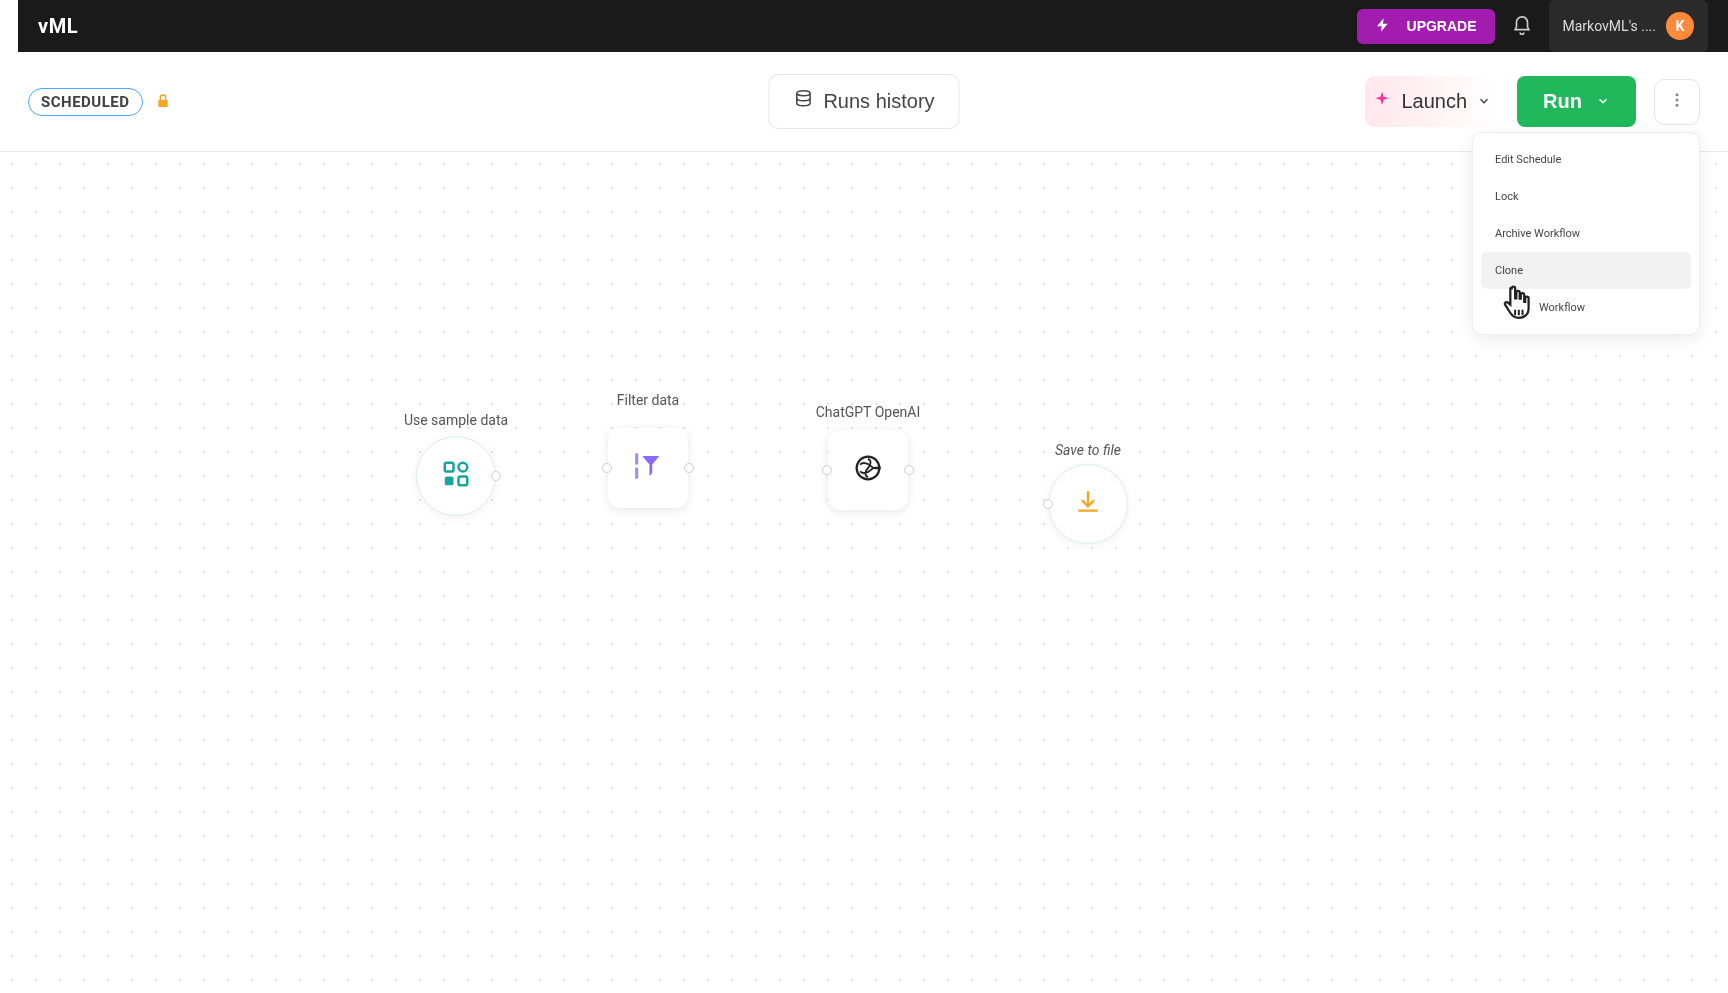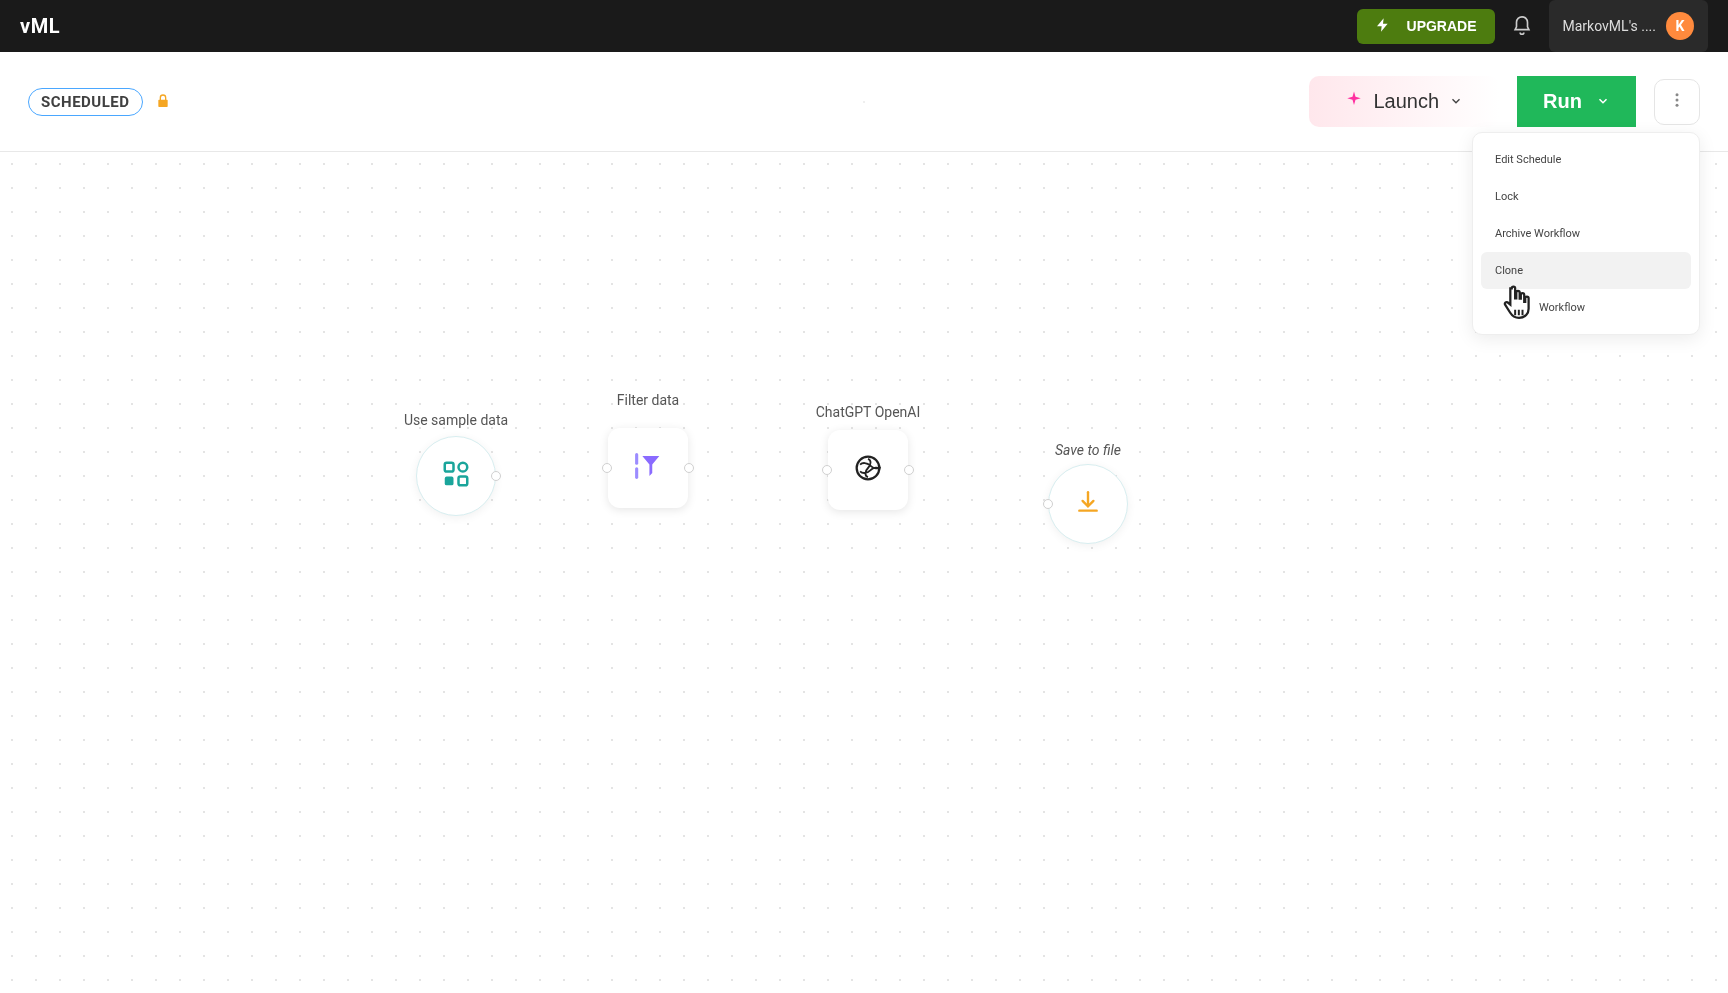--- a/index.html
+++ b/index.html
@@ -1,28 +1,28 @@
 <!DOCTYPE html>
 <html><head>
 <meta charset="utf-8">
 <style>
   * { box-sizing: border-box; margin: 0; padding: 0; }
   html, body { width: 1728px; height: 993px; font-family: -apple-system, BlinkMacSystemFont, "Segoe UI", Roboto, sans-serif; overflow: hidden; background: #fff; }
   body { position: relative; }
 
   
   .topbar {
-    position: absolute; top: 0; left: 0; right: 0; height: 52px;
+    position: absolute; top: 0; left: 18px; right: 0; height: 52px;
     background: #1a1a1a; display: flex; align-items: center; padding: 0 20px;
     color: #fff;
   }
   .logo { font-weight: 700; font-size: 20px; letter-spacing: 0.5px; }
   .topbar-right { margin-left: auto; display: flex; align-items: center; gap: 16px; }
   .upgrade-btn {
-    background: #4d7c0f; color: #fff; border: none; border-radius: 6px;
+    background: #a21caf; color: #fff; border: none; border-radius: 6px;
     padding: 8px 18px; font-weight: 700; font-size: 14px; display: flex; align-items: center; gap: 16px;
     cursor: pointer;
   }
   .bell-icon { color: #ccc; cursor: pointer; display:flex; align-items:center; }
   .workspace-label {
     background: #2a2a2a; border-radius: 6px; padding: 12px 14px; color: #ddd; font-size: 14px;
     display: flex; align-items: center; gap: 10px; cursor: pointer;
   }
   .avatar {
     width: 28px; height: 28px; border-radius: 50%; background: #ff8a3d; color: #fff;
@@ -56,28 +56,28 @@
   }
   .center-tabs .tab.active {
     background: #555; color: #fff;
   }
   .center-tabs .tab svg { width: 20px; height: 20px; }
 
   .toolbar-right {
     margin-left: auto; display: flex; align-items: center; gap: 18px;
   }
   .launch-btn {
-    display: flex; align-items: flex-end; gap: 10px; padding: 14px 36px;
+    display: flex; align-items: flex-end; gap: 10px; padding: 14px 8px;
     border: none; border-radius: 10px; font-size: 20px; color: #333; cursor: pointer;
     background: linear-gradient(90deg, #ffe7ec 0%, #fff 100%);
   }
   .sparkle { color: #ff2fa0; }
   .run-btn {
     display: flex; align-items: center; gap: 14px; padding: 14px 26px;
-    border: none; border-radius: 0; font-size: 20px; color: #fff; cursor: pointer;
+    border: none; border-radius: 8px; font-size: 20px; color: #fff; cursor: pointer;
     background: #20b85a; font-weight: 600;
   }
   .kebab-btn {
     width: 46px; height: 46px; border: 1px solid #e5e5e5; border-radius: 10px;
     background: #fff; display: flex; align-items: center; justify-content: center; cursor: pointer;
     color: #888;
   }
 
   
   .dropdown {
@@ -163,20 +163,30 @@
 
 <div class="toolbar">
   <span class="scheduled-pill">SCHEDULED</span>
   <span class="lock-badge">
     <svg viewBox="0 0 24 24" fill="currentColor">
         <path d="M7 10V7a5 5 0 0 1 10 0v3h1a1 1 0 0 1 1 1v9a1 1 0 0 1-1 1H6a1 1 0 0 1-1-1v-9a1 1 0 0 1 1-1h1zm2 0h6V7a3 3 0 1 0-6 0v3z"></path>
       </svg>
   </span>
 
   <div class="center-tabs">
+    <button class="tab">
+      <span>
+        <svg viewBox="0 0 24 24" fill="none" stroke="currentColor" stroke-width="1.8">
+            <ellipse cx="12" cy="5" rx="8" ry="3"></ellipse>
+            <path d="M4 5v6c0 1.7 3.6 3 8 3s8-1.3 8-3V5"></path>
+            <path d="M4 11v6c0 1.7 3.6 3 8 3s8-1.3 8-3v-6"></path>
+          </svg>
+      </span>
+      <span>Runs history</span>
+    </button>
   </div>
 
   <div class="toolbar-right">
     <button class="launch-btn">
       <span class="sparkle">
         <svg width="18" height="18" viewBox="0 0 24 24" fill="currentColor">
             <path d="M12 2 14 9l7 2-7 2-2 7-2-7-7-2 7-2 2-7z"></path>
           </svg>
       </span>
       <span>Launch</span>

